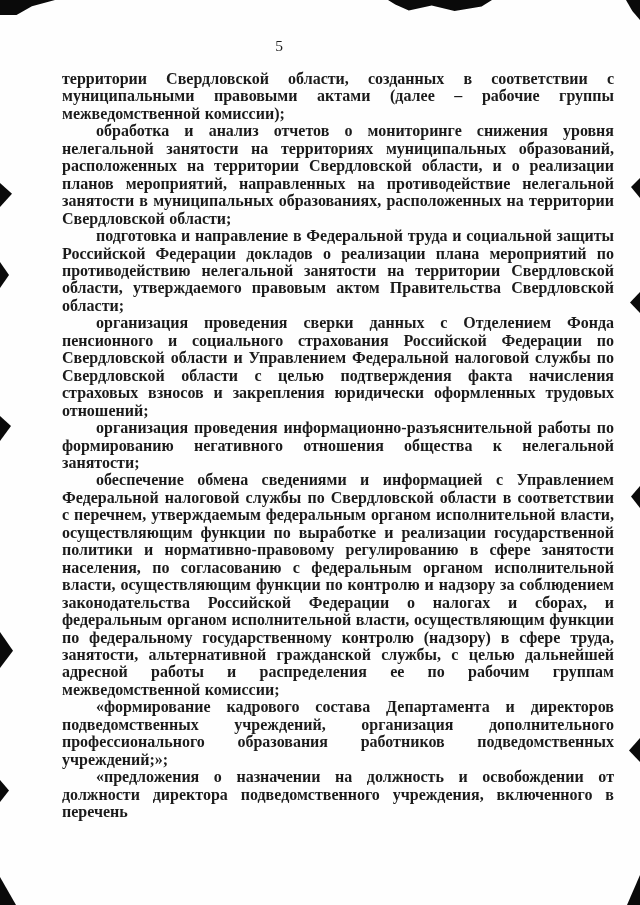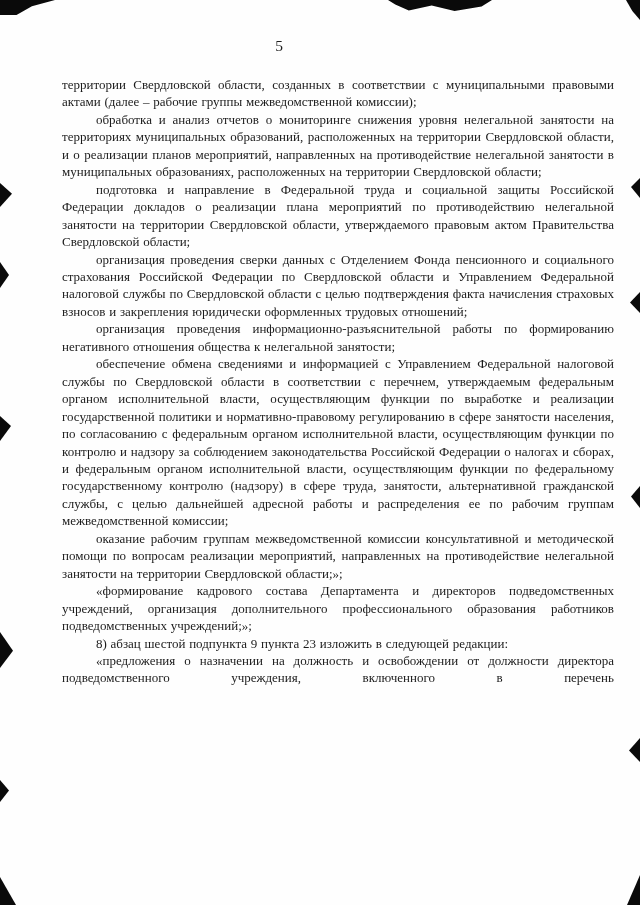--- a/index.html
+++ b/index.html
@@ -18,26 +18,27 @@
   .pagenum {
     position: absolute;
     top: 37px; left: 0;
     width: 558px;
     text-align: center;
     font-size: 15.5px;
     color: #1e1e1e;
   }
   .content {
     position: absolute;
-    top: 76px; left: 62px;
+    top: 70px; left: 62px;
     width: 552px;
-    font-size: 13px;
+    font-size: 16px;
     line-height: 17.45px;
     text-align: justify;
     color: #1b1b1b;
+    font-weight: bold;
   }
   .content p {
     margin: 0;
     padding: 0;
     text-indent: 34px;
     word-spacing: 0.5px;
   }
   .content p.noindent { text-indent: 0; }
   .content p.jlast { text-align-last: justify; }
   
@@ -78,23 +79,21 @@
 
   <div class="pagenum">5</div>
 
   <div class="content">
     <p class="noindent">территории Свердловской области, созданных в соответствии с муниципальными правовыми актами (далее – рабочие группы межведомственной комиссии);</p>
     <p>обработка и анализ отчетов о мониторинге снижения уровня нелегальной занятости на территориях муниципальных образований, расположенных на территории Свердловской области, и о реализации планов мероприятий, направленных на противодействие нелегальной занятости в муниципальных образованиях, расположенных на территории Свердловской области;</p>
     <p>подготовка и направление в Федеральной труда и социальной защиты Российской Федерации докладов о реализации плана мероприятий по противодействию нелегальной занятости на территории Свердловской области, утверждаемого правовым актом Правительства Свердловской области;</p>
     <p>организация проведения сверки данных с Отделением Фонда пенсионного и социального страхования Российской Федерации по Свердловской области и Управлением Федеральной налоговой службы по Свердловской области с целью подтверждения факта начисления страховых взносов и закрепления юридически оформленных трудовых отношений;</p>
     <p>организация проведения информационно-разъяснительной работы по формированию негативного отношения общества к нелегальной занятости;</p>
     <p>обеспечение обмена сведениями и информацией с Управлением Федеральной налоговой службы по Свердловской области в соответствии с перечнем, утверждаемым федеральным органом исполнительной власти, осуществляющим функции по выработке и реализации государственной политики и нормативно-правовому регулированию в сфере занятости населения, по согласованию с федеральным органом исполнительной власти, осуществляющим функции по контролю и надзору за соблюдением законодательства Российской Федерации о налогах и сборах, и федеральным органом исполнительной власти, осуществляющим функции по федеральному государственному контролю (надзору) в сфере труда, занятости, альтернативной гражданской службы, с целью дальнейшей адресной работы и распределения ее по рабочим группам межведомственной комиссии;</p>
-    <p>оказание рабочим группам межведомственной комиссии консультативной и методической помощи по вопросам реализации мероприятий, направленных на противодействие нелегальной занятости на территории Свердловской области;»;</p>
     <p>«формирование кадрового состава Департамента и директоров подведомственных учреждений, организация дополнительного профессионального образования работников подведомственных учреждений;»;</p>
-    <p>8) абзац шестой подпункта 9 пункта 23 изложить в следующей редакции:</p>
     <p class="jlast">«предложения о назначении на должность и освобождении от должности директора подведомственного учреждения, включенного в перечень</p>
   </div>
 
   <div>
     <div class="art" id="art-tl"></div>
     <div class="art" id="art-top"></div>
     <div class="art" id="art-rt"></div>
     <div class="art" id="art-l1"></div>
     <div class="art" id="art-l2"></div>
     <div class="art" id="art-l3"></div>

